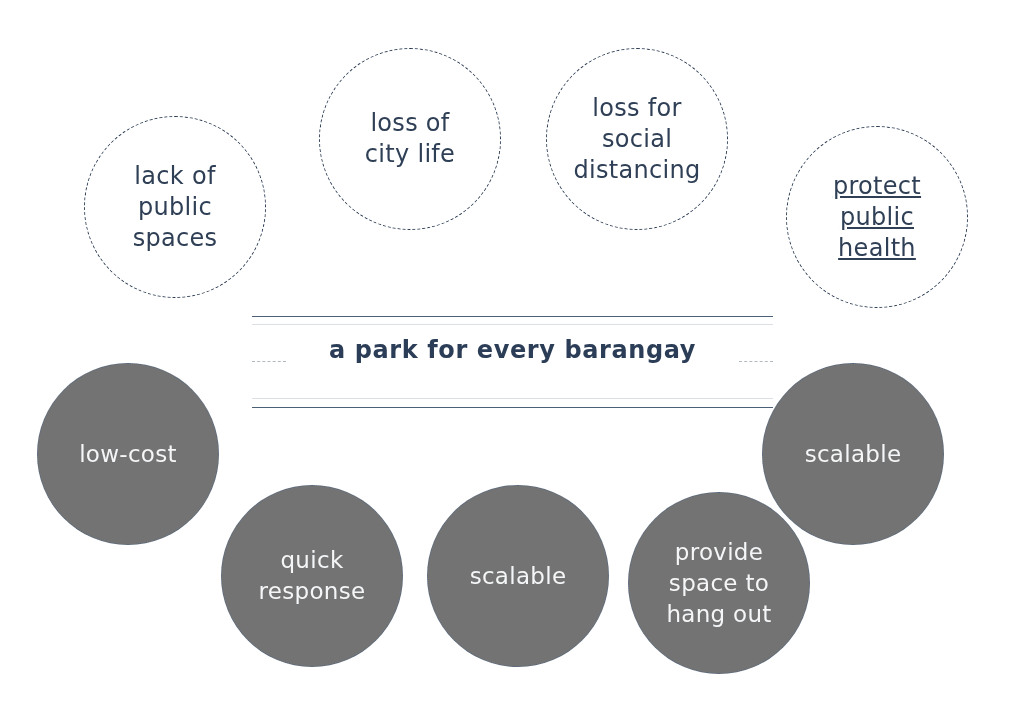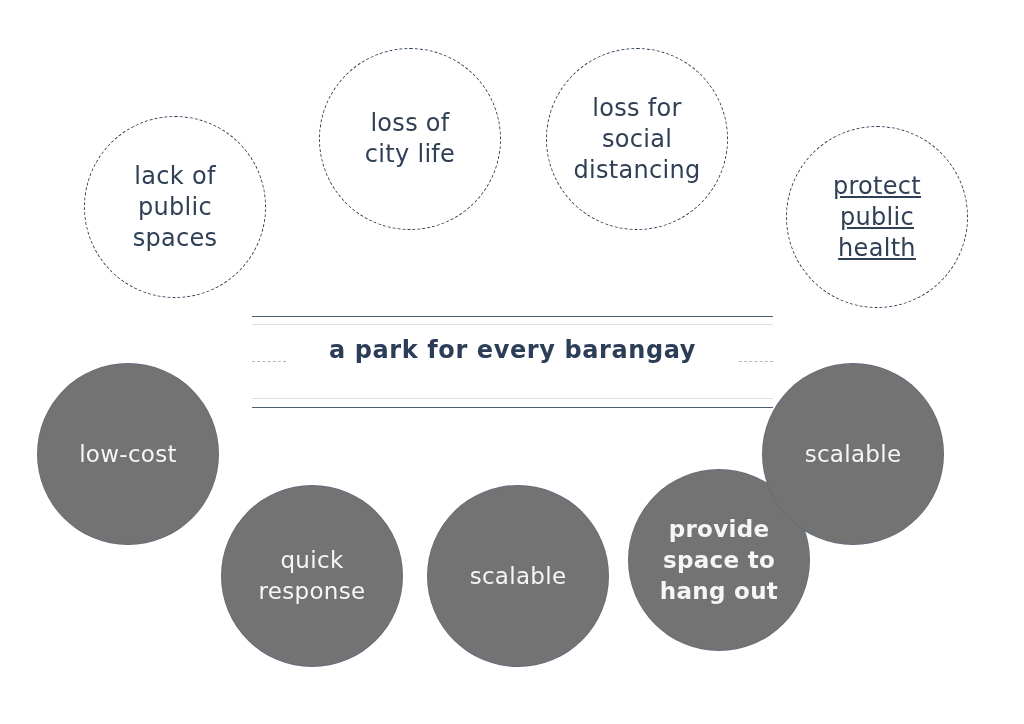--- a/index.html
+++ b/index.html
@@ -53,20 +53,20 @@
 <div class="circle filled" style="left:37px; top:363px;">
   <span class="label">low-cost</span>
 </div>
 <div class="circle filled" style="left:221px; top:485px;">
   <span class="label">quick
 response</span>
 </div>
 <div class="circle filled" style="left:427px; top:485px;">
   <span class="label">scalable</span>
 </div>
-<div class="circle filled" style="left:628px; top:469px;font-weight:bold;">
+<div class="circle filled" style="left:628px; top:492px;">
   <span class="label">provide
 space to
 hang out</span>
 </div>
 <div class="circle filled" style="left:762px; top:363px;">
   <span class="label">scalable</span>
 </div>
 
 </body></html>

